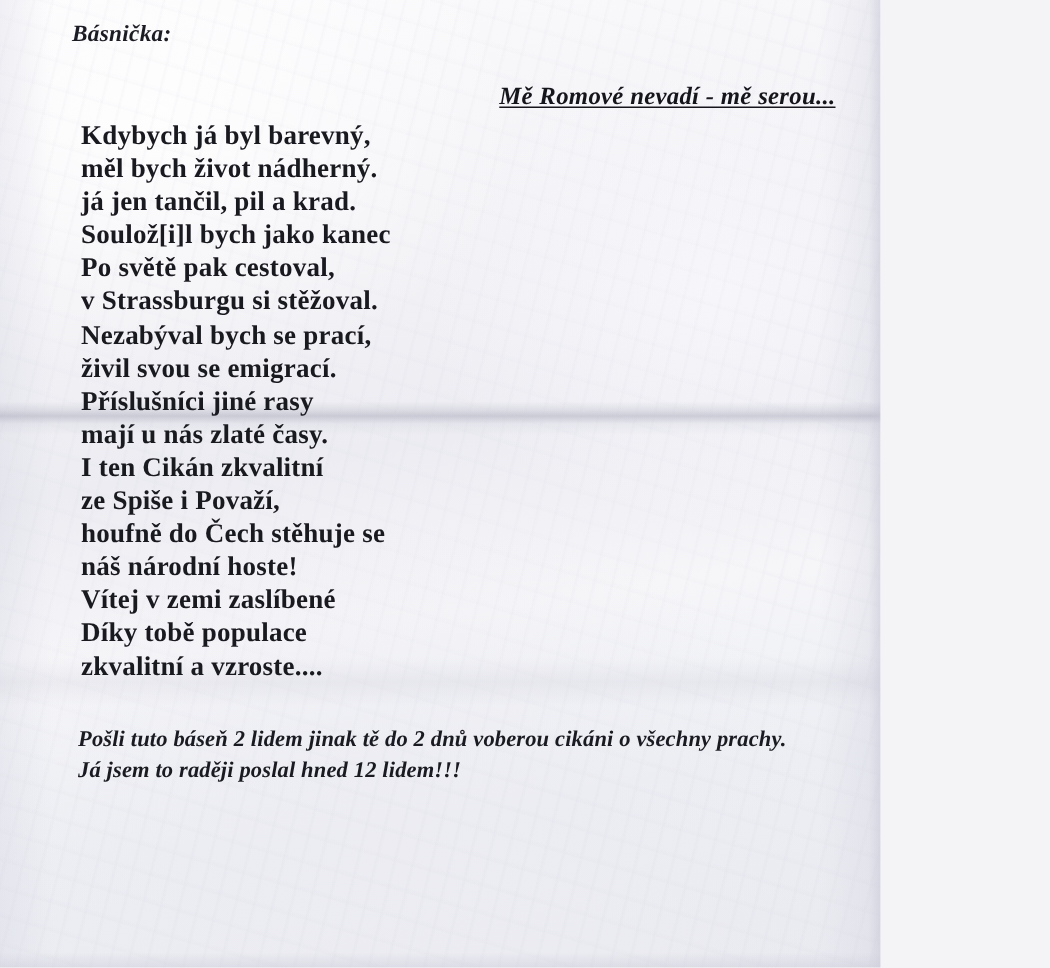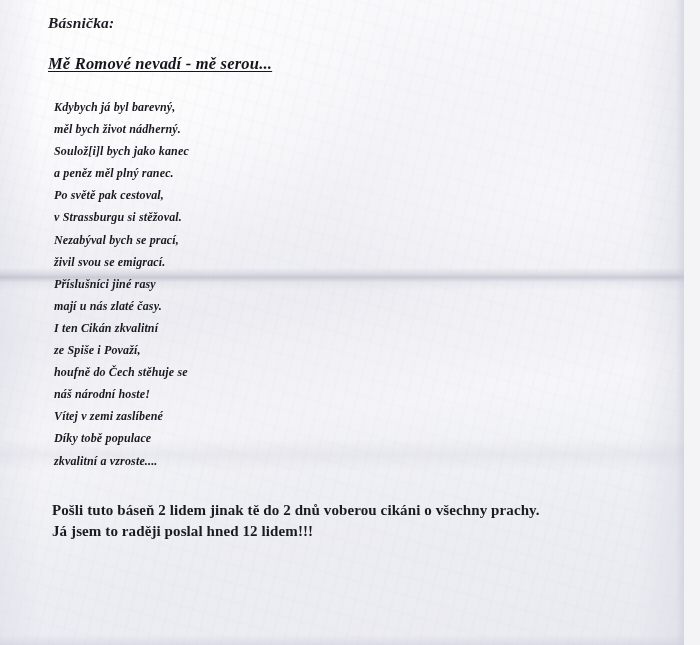--- a/index.html
+++ b/index.html
@@ -8,21 +8,21 @@
   }
   body {
     width: 700px;
     height: 645px;
     background: #f4f4f6;
     font-family: "Liberation Serif", serif;
     overflow: hidden;
   }
   #page {
     position: relative;
-    width: 684px;
+    width: 587px;
     height: 645px;
     background:
       radial-gradient(ellipse 60% 40% at 18% 12%, rgba(255,255,255,0.85), rgba(255,255,255,0) 70%),
       radial-gradient(ellipse 50% 35% at 82% 30%, rgba(248,248,252,0.8), rgba(255,255,255,0) 70%),
       radial-gradient(ellipse 70% 45% at 45% 88%, rgba(236,236,242,0.9), rgba(255,255,255,0) 75%),
       linear-gradient(172deg, #fbfbfd 0%, #f2f2f6 28%, #ececf2 46%, #f6f6f9 62%, #eceef3 80%, #e9eaf0 100%);
     box-sizing: border-box;
     overflow: hidden;
   }
   
@@ -60,43 +60,44 @@
     margin: 0 0 22px 0;
   }
   .poem-title {
     font-size: 16.5px;
     font-style: italic;
     font-weight: 700;
     color: #15151c;
     text-decoration: underline;
     text-underline-offset: 2px;
     letter-spacing: 0.2px;
-    margin: 0 0 22px 0;
+    margin: 0 0 5px 0;
+    text-align: right;
   }
   .verse {
     margin: 0 0 0 6px;
     padding: 0;
     list-style: none;
   }
   .verse li {
-    font-size: 12px;
-    font-style: italic;
+    font-size: 18px;
     font-weight: 600;
     color: #191920;
     line-height: 22.1px;
     letter-spacing: 0.15px;
     white-space: pre;
   }
   .closing {
     margin-top: 28px;
     margin-left: 4px;
   }
   .closing p {
     margin: 0;
     font-size: 15px;
+    font-style: italic;
     font-weight: 600;
     color: #1a1a22;
     line-height: 21.5px;
     letter-spacing: 0.1px;
     white-space: pre-wrap;
   }
   .scan-edge-bottom {
     position: absolute;
     left: 0; right: 0; bottom: 0;
     height: 10px;
@@ -120,22 +121,22 @@
 
   <div class="content">
 
     <p class="intro">Básnička:</p>
 
     <p class="poem-title">Mě Romové nevadí - mě serou...</p>
 
     <ul class="verse">
       <li>Kdybych já byl barevný,</li>
       <li>měl bych život nádherný.</li>
+      <li>já jen tančil, pil a krad.</li>
       <li>Soulož[i]l bych jako kanec</li>
-      <li>a peněz měl plný ranec.</li>
       <li>Po světě pak cestoval,</li>
       <li>v Strassburgu si stěžoval.</li>
       <li>Nezabýval bych se prací,</li>
       <li>živil svou se emigrací.</li>
       <li>Příslušníci jiné rasy</li>
       <li>mají u nás zlaté časy.</li>
       <li>I ten Cikán zkvalitní</li>
       <li>ze Spiše i Považí,</li>
       <li>houfně do Čech stěhuje se</li>
       <li>náš národní hoste!</li>

